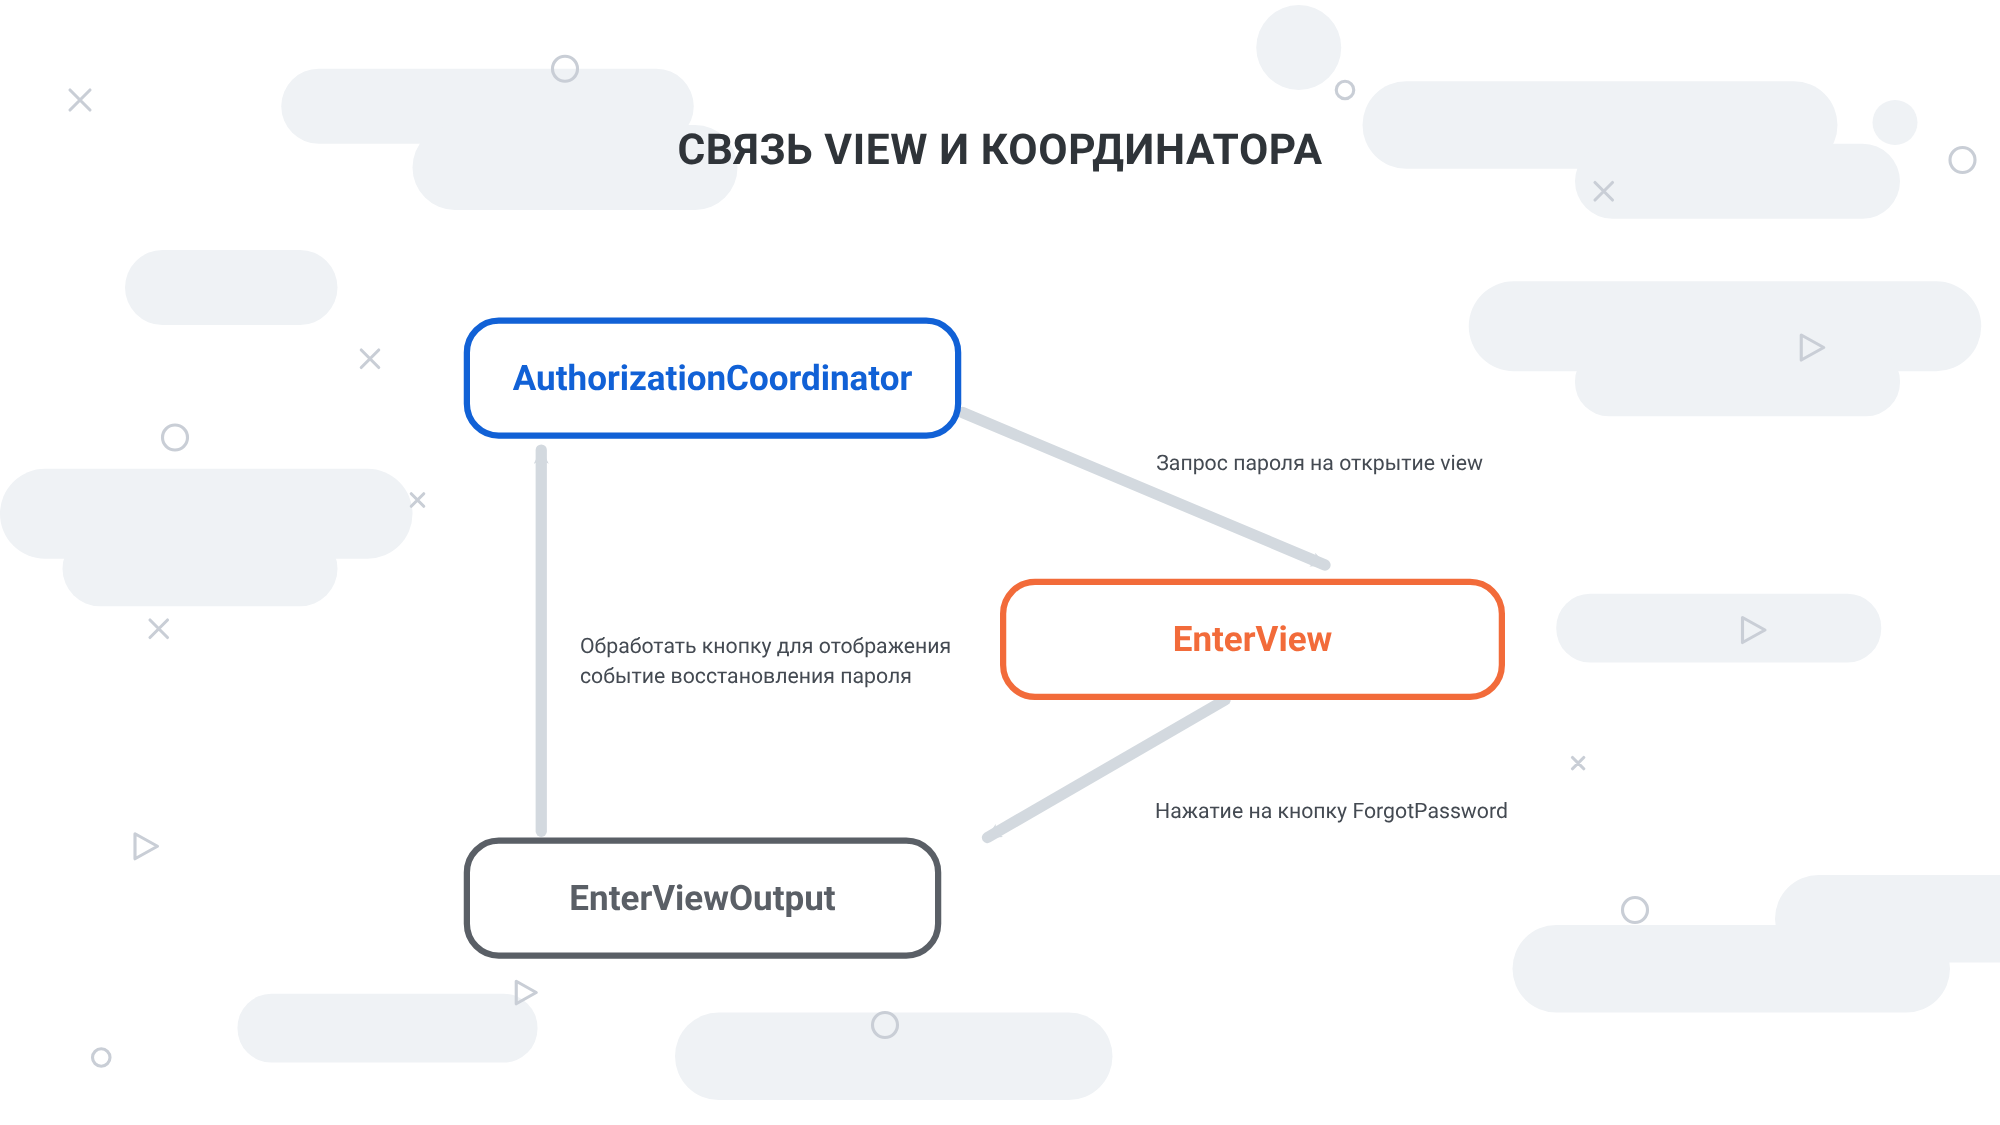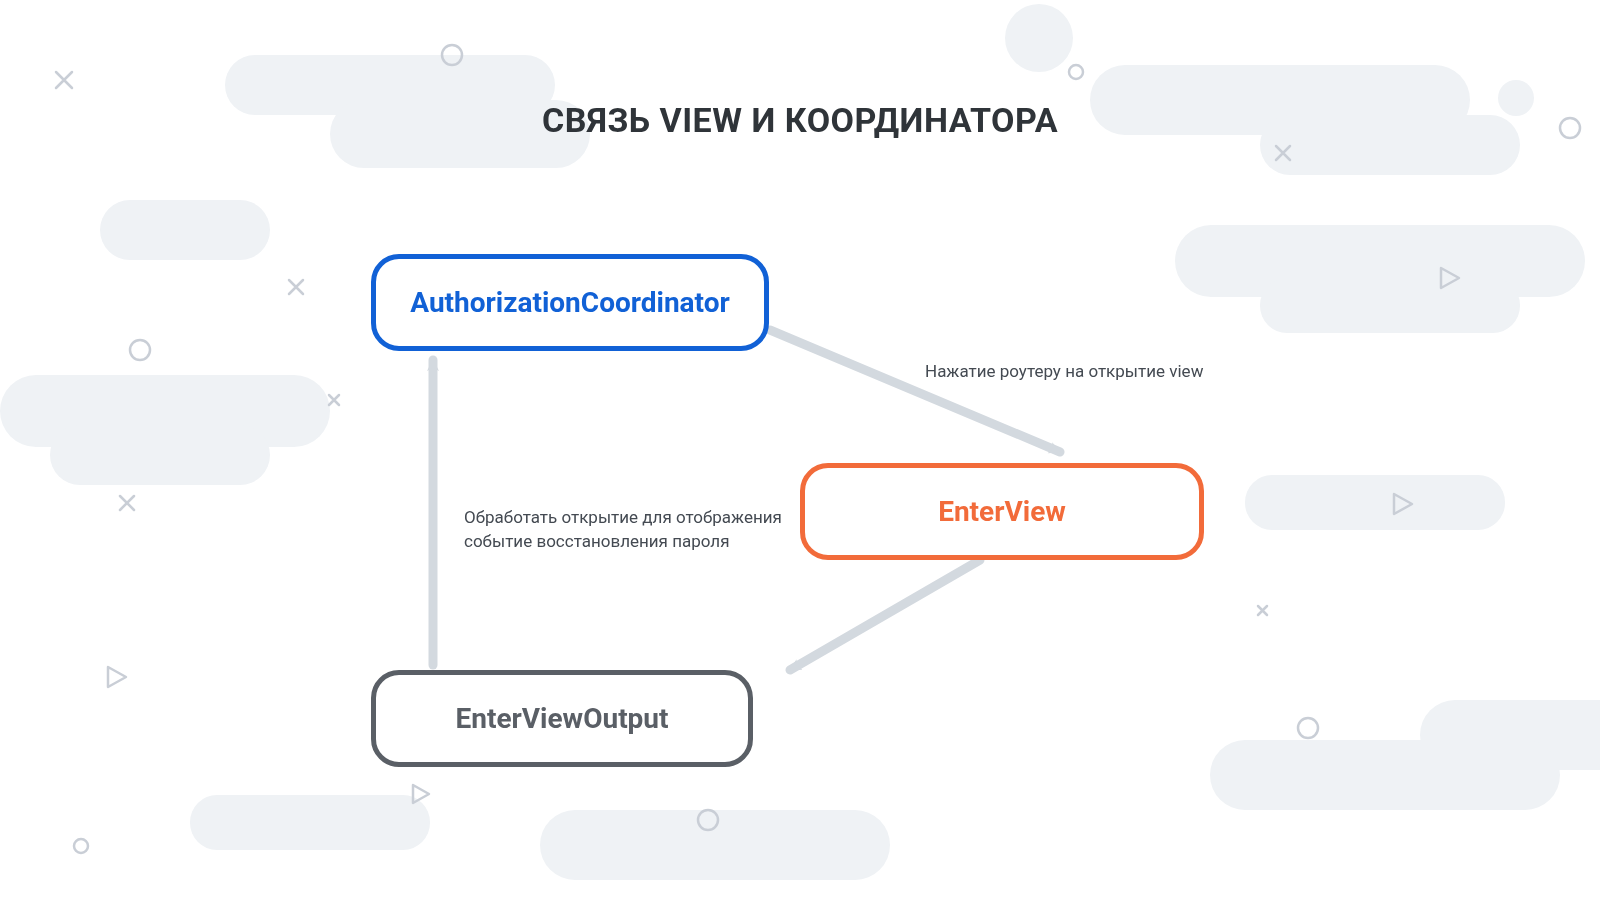--- a/index.html
+++ b/index.html
@@ -89,21 +89,22 @@
 </div>
 
 <div class="node node-orange" style="left:800px;top:463px;width:404px;height:97px">
   <span>EnterView</span>
 </div>
 
 <div class="node node-gray" style="left:371px;top:670px;width:382px;height:97px">
   <span>EnterViewOutput</span>
 </div>
 
-<div class="lbl" style="left:925px;top:360px">Нажатие роутеру на открытие view</div>
+<div class="lbl" style="left:925px;top:360px">Запрос пароля на открытие view</div>
 
+<div class="lbl" style="left:924px;top:638px">Нажатие на кнопку ForgotPassword</div>
 
 <div class="lbl" style="left:464px;top:506px;width:340px">
-  <span>Обработать открытие для отображения</span><br>
+  <span>Обработать кнопку для отображения</span><br>
   <span>событие восстановления пароля</span>
 </div>
 
 </div>
 
 </body></html>

